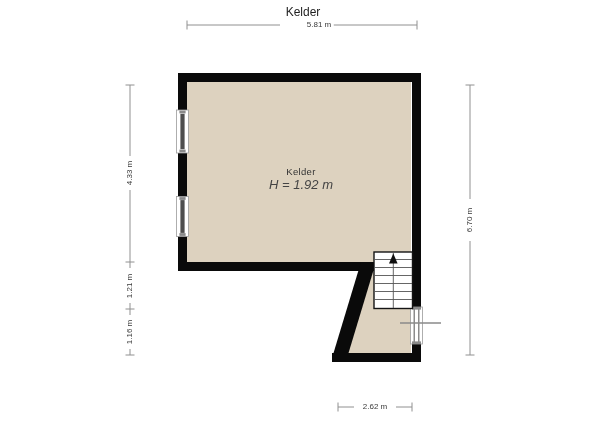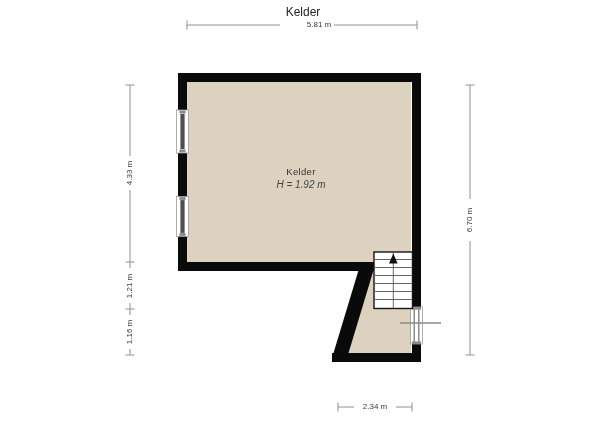--- a/index.html
+++ b/index.html
@@ -46,21 +46,21 @@
     transform:translate(-50%,-50%);
     font-size:9.5px;
     font-weight:500;
     letter-spacing:0.3px;
     color:#333;
     white-space:nowrap;
   }
   .room-height{
     position:absolute;
     transform:translate(-50%,-50%);
-    font-size:10px;
+    font-size:13px;
     font-style:italic;
     color:#444;
     white-space:nowrap;
   }
 </style>
 </head>
 <body>
 
 <div class="page" style="--floor: #ddd2bf; --wall: #0a0a0a; --dimension-line: #909090; --dimension-text: #3a3a3a; --stair-tread: #555555; --window-glass: #4e4e4e;">
 
@@ -145,18 +145,18 @@
   <div class="page-title" style="left:303px;top:5px;">Kelder</div>
 
   <div class="lbl" style="left:303px;top:25px;margin-left:16px;">5.81 m</div>
 
   <div class="lbl rot" style="left:130px;top:173px;">4.33 m</div>
   <div class="lbl rot" style="left:130px;top:285.5px;">1.21 m</div>
   <div class="lbl rot" style="left:130px;top:332px;">1.16 m</div>
 
   <div class="lbl rot" style="left:470px;top:220px;">6.70 m</div>
 
-  <div class="lbl" style="left:375px;top:407px;">2.34 m</div>
+  <div class="lbl" style="left:375px;top:407px;">2.62 m</div>
 
   <div class="room-label" style="left:301px;top:171px;">Kelder</div>
   <div class="room-height" style="left:301px;top:184px;">H = 1.92 m</div>
 
 </div>
 
 </body></html>

